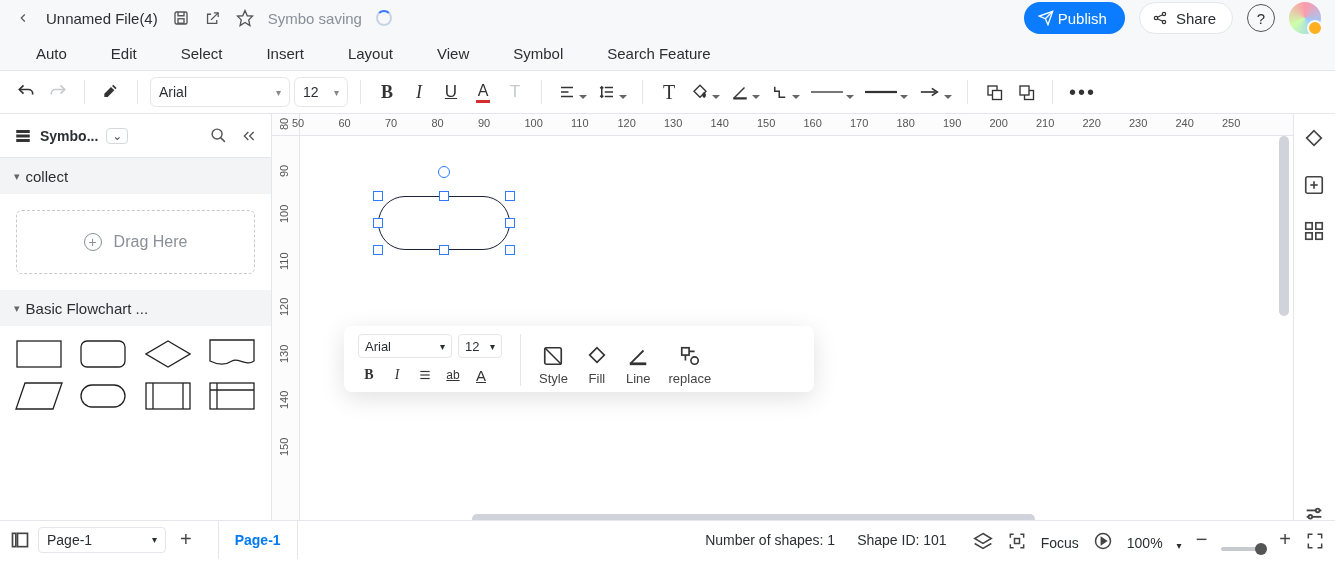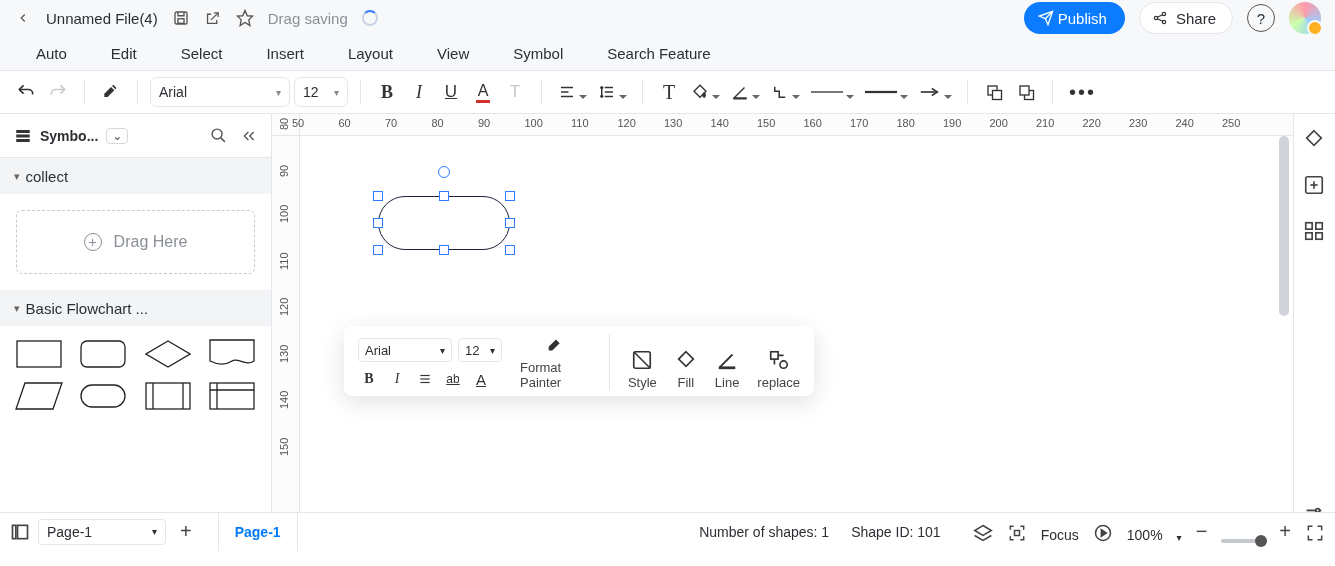--- a/index.html
+++ b/index.html
@@ -293,26 +293,26 @@
     position:absolute; left:200px; right:300px; bottom:4px; height:10px;
     background:#d0d3d9; border-radius:6px;
   }
   .v-scroll{
     position:absolute; top:22px; right:46px; width:10px; height:180px;
     background:#d0d3d9; border-radius:6px;
   }
 
   
   .status {
-    position:absolute; left:0; right:0; bottom:16px; height:38px;
+    position:absolute; left:0; right:0; bottom:8px; height:38px;
     border-top:1px solid var(--border);
     display:flex; align-items:center;
     background:#fff;
     padding:0 10px;
-    gap:10px;
+    gap:4px;
   }
   .status .left{ display:flex; align-items:center; gap:8px;}
   .page-combo{ height:26px; width:128px; border:1px solid var(--border); border-radius:4px; background:#fff; display:flex; align-items:center; padding:0 8px; gap:6px; cursor:pointer;}
   .page-tab-container{
     display:flex;
     height:38px;
     align-items:stretch;
     margin-left:12px;
   }
   .page-tab{
@@ -358,21 +358,21 @@
           <path d="M14 4h6v6"></path>
           <path d="M20 4L10 14"></path>
           <path d="M18 14v5H5V6h5"></path>
         </svg>
     </span>
     <span class="t-icon">
       <svg width="18" height="18" viewBox="0 0 24 24" fill="none" stroke="currentColor" stroke-width="1.8">
           <polygon points="12 2 15 9 22 9.5 17 14.5 18.5 22 12 18 5.5 22 7 14.5 2 9.5 9 9"></polygon>
         </svg>
     </span>
-    <span class="auto-saving">Drag saving</span>
+    <span class="auto-saving">Symbo saving</span>
     <span class="spinner"></span>
   </div>
   <div class="right">
     <button class="publish-btn">
       <svg width="16" height="16" viewBox="0 0 24 24" fill="none" stroke="white" stroke-width="2">
           <path d="M22 2L11 13"></path>
           <path d="M22 2l-7 20-4-9-9-4 20-7z"></path>
         </svg>
       <span>Publish</span>
     </button>
@@ -733,26 +733,20 @@
                     <line x1="4" y1="6" x2="20" y2="6"></line>
                     <line x1="4" y1="12" x2="20" y2="12"></line>
                     <line x1="4" y1="18" x2="20" y2="18"></line>
                   </svg>
               </span>
               <span class="mini-btn" style="font-size:12px;text-decoration:underline">ab</span>
               <span class="mini-btn" style="text-decoration:underline;font-size:15px">A</span>
             </div>
           </div>
 
-          <div class="col">
-            <svg width="22" height="22" viewBox="0 0 24 24" fill="#333">
-                <path d="M4 14l8-8 4 4-8 8H4v-4z"></path>
-              </svg>
-            <span class="lbl">Format Painter</span>
-          </div>
           <div style="width:1px;background:var(--border);align-self:stretch"></div>
           <div class="col">
             <svg width="22" height="22" viewBox="0 0 24 24" fill="none" stroke="#333" stroke-width="1.8">
                 <rect x="3" y="3" width="18" height="18" rx="2"></rect>
                 <path d="M3 3l18 18"></path>
               </svg>
             <span class="lbl">Style</span>
           </div>
           <div class="col">
             <svg width="22" height="22" viewBox="0 0 24 24" fill="none" stroke="#333" stroke-width="1.8">

